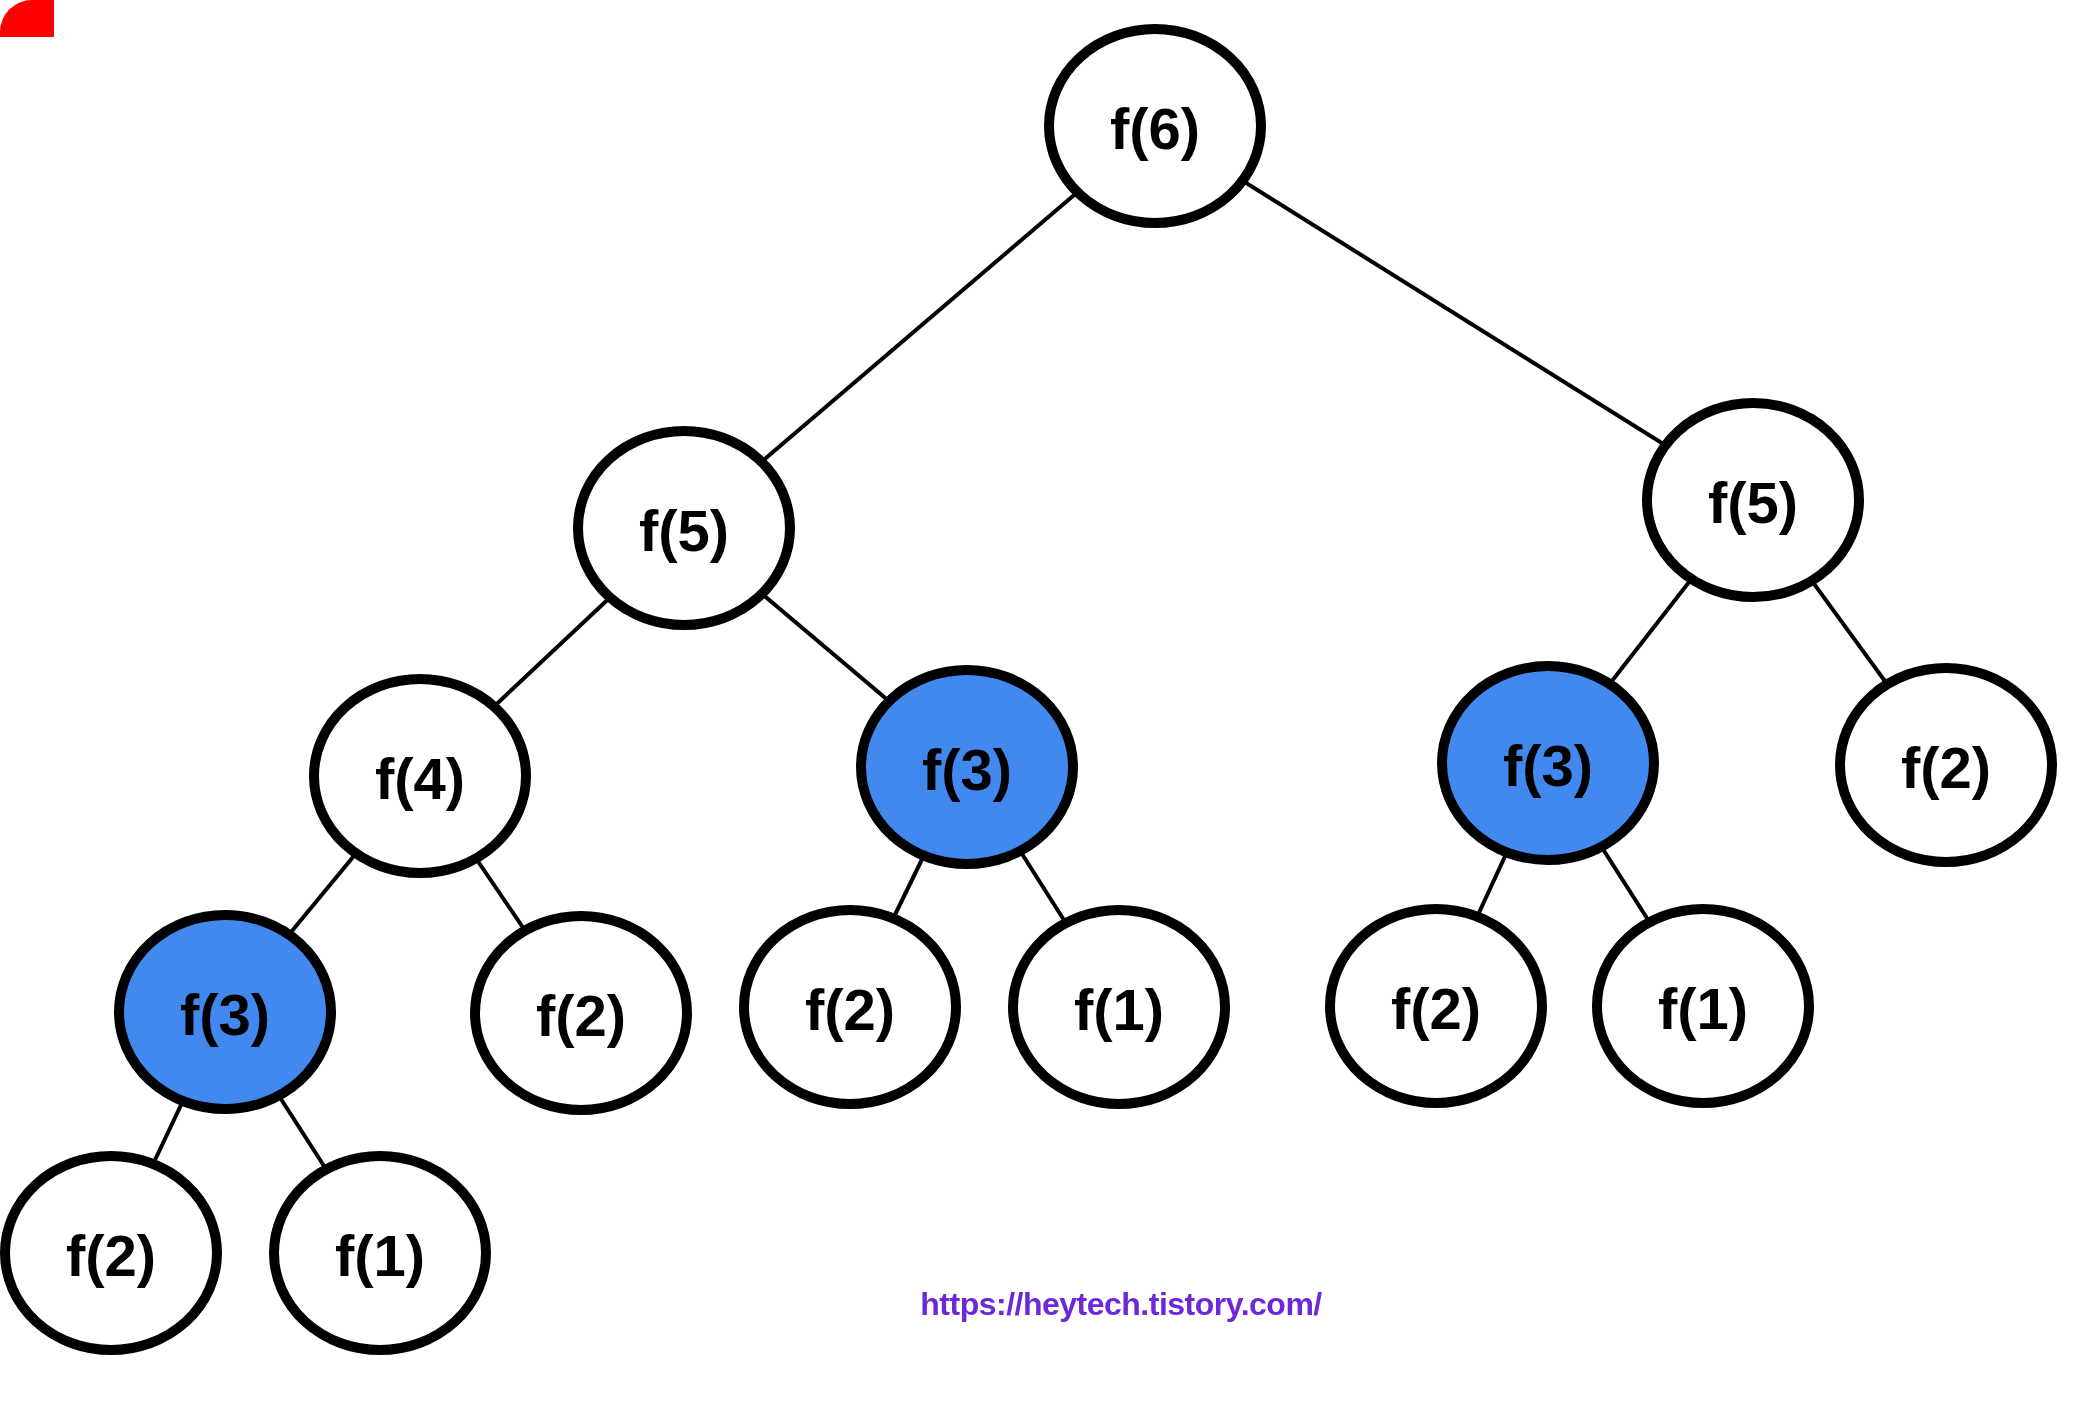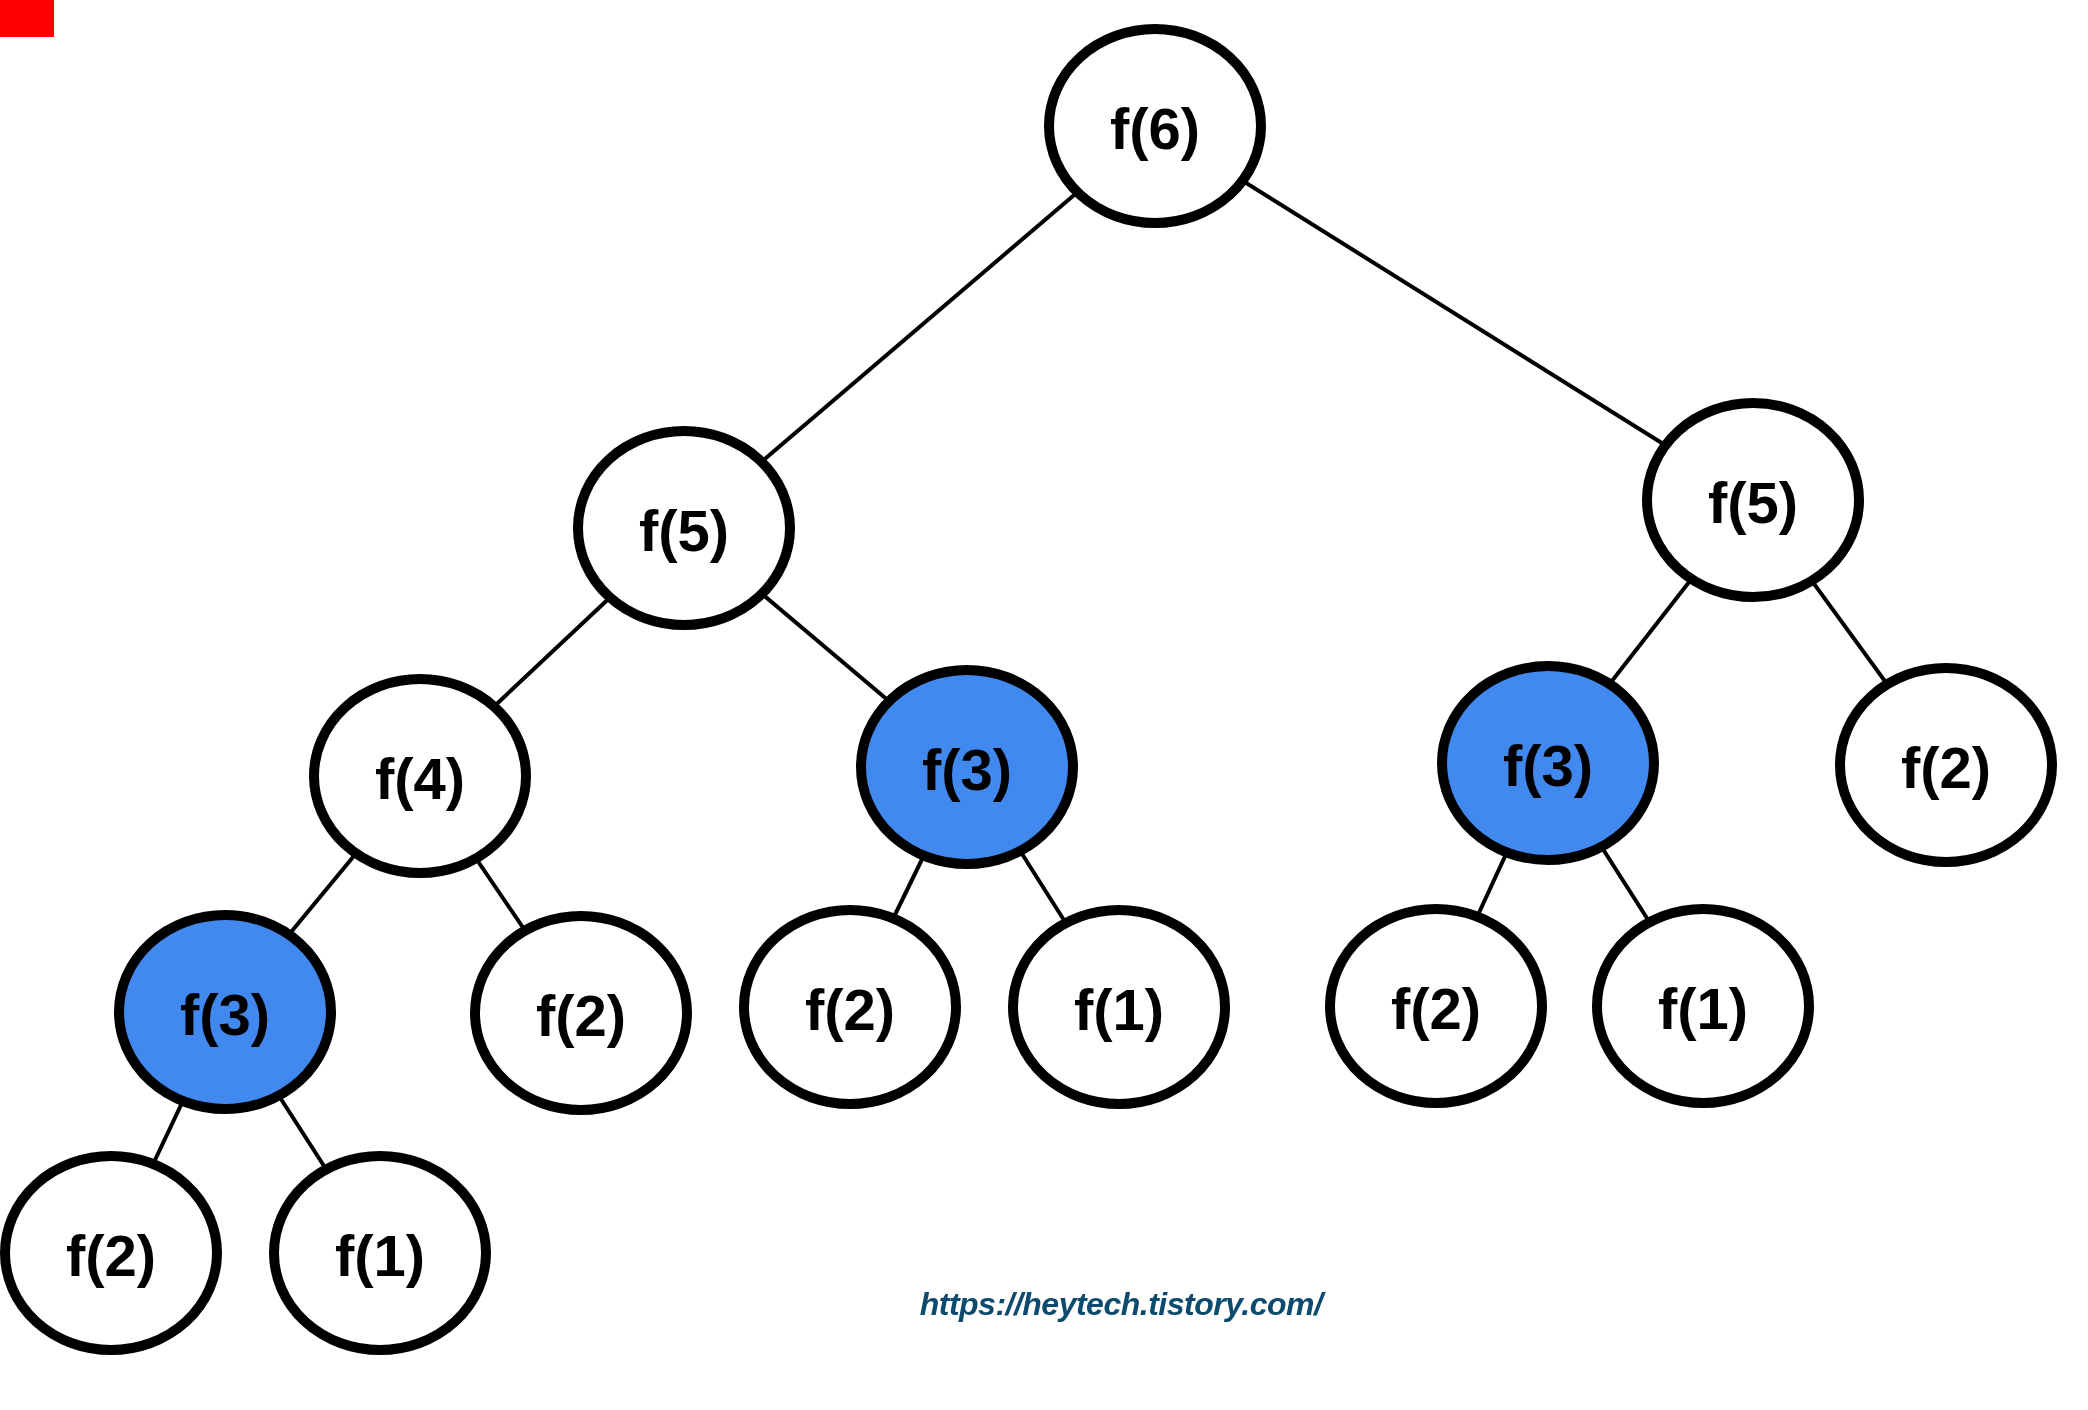--- a/index.html
+++ b/index.html
@@ -7,20 +7,21 @@
     padding: 0;
     background: #ffffff;
   }
   .stage {
     position: relative;
     width: 2088px;
     height: 1410px;
     background: #ffffff;
     overflow: hidden;
     font-family: "Liberation Sans", sans-serif;
+    border-radius: 32px;
   }
   .tree-svg {
     position: absolute;
     left: 0;
     top: 0;
     width: 2088px;
     height: 1410px;
   }
   .tree-svg text {
     font-family: "Liberation Sans", sans-serif;
@@ -124,16 +125,16 @@
           <ellipse cx="111" cy="1253" rx="106" ry="97" fill="#ffffff" stroke="#000000" stroke-width="10"></ellipse>
           <text x="111" y="1253" dominant-baseline="central" dy="2" fill="#000000" font-size="58">f(2)</text>
         </g>
         <g>
           <ellipse cx="380" cy="1253" rx="106" ry="97" fill="#ffffff" stroke="#000000" stroke-width="10"></ellipse>
           <text x="380" y="1253" dominant-baseline="central" dy="2" fill="#000000" font-size="58">f(1)</text>
         </g>
       </g>
   </svg>
 
-  <div class="watermark" style="color: #0c4a6e; font-style: italic;">https://heytech.tistory.com/</div>
+  <div class="watermark" style="color: #6d28d9;">https://heytech.tistory.com/</div>
 
   <div class="corner-marker" style="background: rgb(255, 0, 0);"></div>
 </div>
 
 </body></html>

